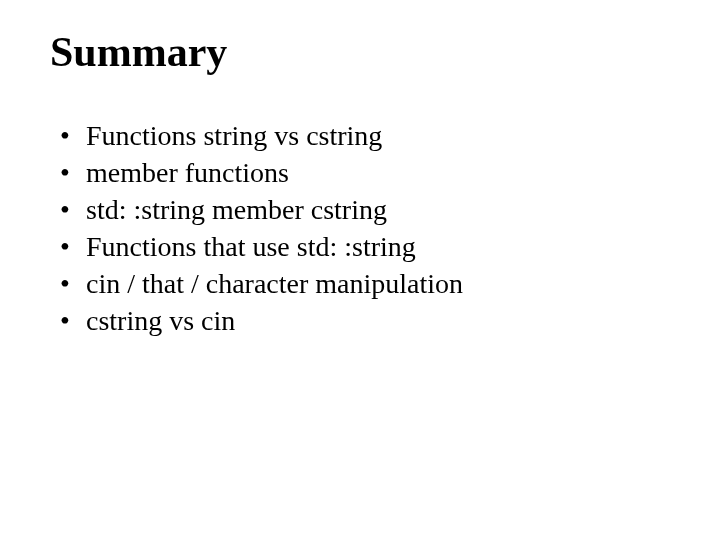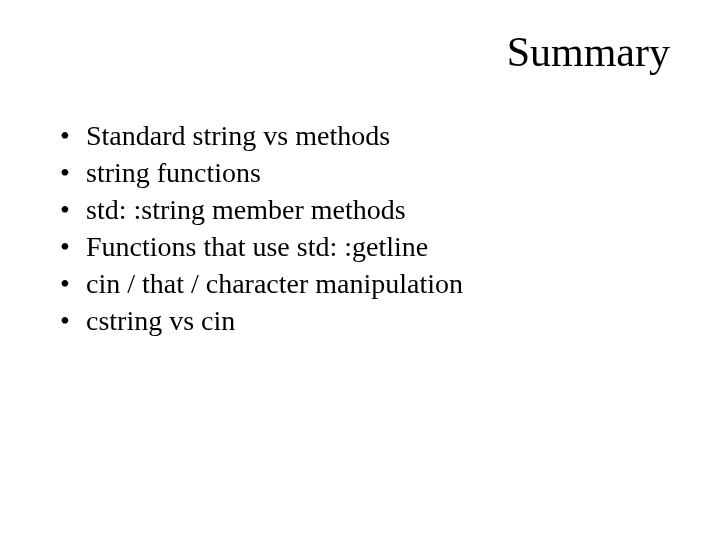--- a/index.html
+++ b/index.html
@@ -15,22 +15,22 @@
       color: #000000;
       overflow: hidden;
     }
     .slide {
       width: 100%;
       height: 100%;
       padding: 28px 50px 0 50px;
     }
     .title {
       font-size: 42px;
-      font-weight: 400;
-      text-align: right;
+      font-weight: 700;
+      text-align: left;
       margin-bottom: 42px;
     }
     .content {
       padding-left: 8px;
     }
     .bullet-row {
       display: flex;
       align-items: flex-start;
       font-size: 28px;
       line-height: 1.25;
@@ -47,33 +47,33 @@
     }
   </style>
 </head>
 <body>
 
 <div class="slide">
   <h1 class="title">Summary</h1>
   <div class="content">
     <div class="bullet-row">
       <span class="bullet">•</span>
-      <span class="item-text">Standard string vs methods</span>
+      <span class="item-text">Functions string vs cstring</span>
     </div>
     <div class="bullet-row">
       <span class="bullet">•</span>
-      <span class="item-text">string functions</span>
+      <span class="item-text">member functions</span>
     </div>
     <div class="bullet-row">
       <span class="bullet">•</span>
-      <span class="item-text">std: :string member methods</span>
+      <span class="item-text">std: :string member cstring</span>
     </div>
     <div class="bullet-row">
       <span class="bullet">•</span>
-      <span class="item-text">Functions that use std: :getline</span>
+      <span class="item-text">Functions that use std: :string</span>
     </div>
     <div class="bullet-row">
       <span class="bullet">•</span>
       <span class="item-text">cin / that  / character manipulation</span>
     </div>
     <div class="bullet-row">
       <span class="bullet">•</span>
       <span class="item-text">cstring vs cin</span>
     </div>
   </div>

